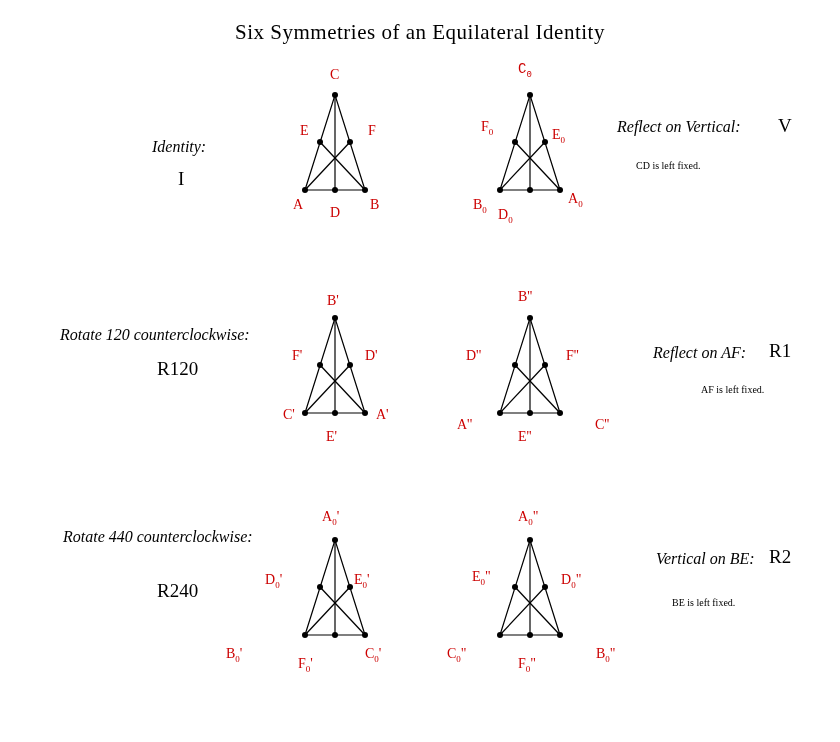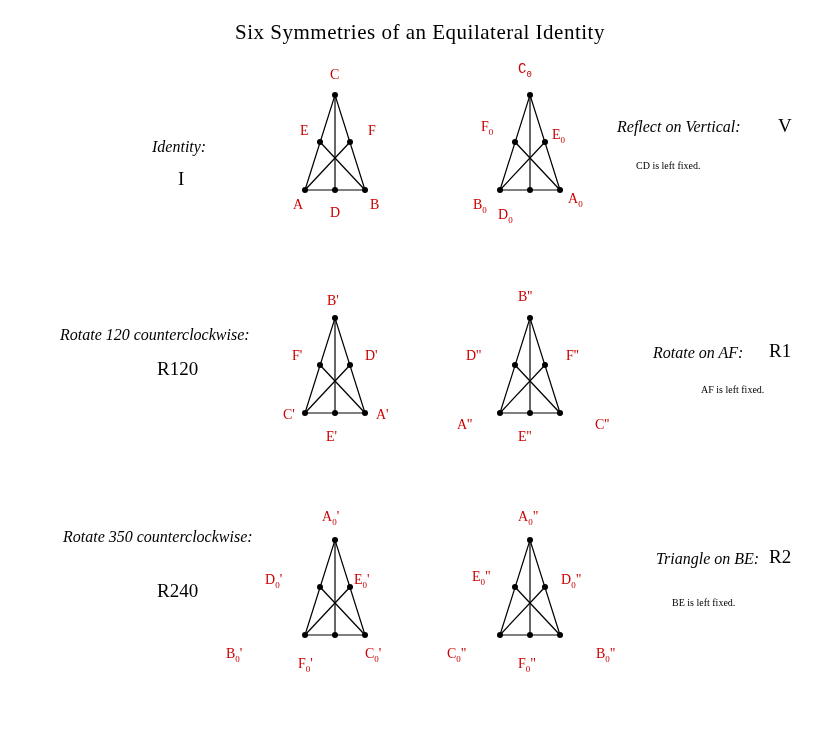--- a/index.html
+++ b/index.html
@@ -150,21 +150,21 @@
   </div>
   <div class="vlabel prime" style="left:327px; top:294px;">B'</div>
   <div class="vlabel prime" style="left:292px; top:349px;">F'</div>
   <div class="vlabel prime" style="left:365px; top:349px;">D'</div>
   <div class="vlabel prime" style="left:283px; top:408px;">C'</div>
   <div class="vlabel prime" style="left:326px; top:430px;">E'</div>
   <div class="vlabel prime" style="left:376px; top:408px;">A'</div>
 </div>
 
 <div class="panel">
-  <div class="caption cap-main" style="left:653px; top:344px;">Rotate on AF:</div>
+  <div class="caption cap-main" style="left:653px; top:344px;">Reflect on AF:</div>
   <div class="caption cap-inline-big" style="left:769px; top:340px;">R1</div>
   <div class="caption cap-note" style="left:665px; top:384px;margin-left:36px;">AF is left fixed.</div>
 
   <div class="tri-wrap" style="left:465px; top:303px;">
     <svg width="160" height="130" viewBox="0 0 160 130">
       <polygon points="35,110 95,110 65,15" fill="none" stroke="#000000" stroke-width="1.2"></polygon>
       <line x1="65" y1="15" x2="65" y2="110" stroke="#000000" stroke-width="1.2"></line>
       <line x1="35" y1="110" x2="80" y2="62" stroke="#000000" stroke-width="1.2"></line>
       <line x1="95" y1="110" x2="50" y2="62" stroke="#000000" stroke-width="1.2"></line>
       <circle cx="65" cy="15" r="3" fill="#000000"></circle>
@@ -177,21 +177,21 @@
   </div>
   <div class="vlabel prime" style="left:518px; top:290px;">B''</div>
   <div class="vlabel prime" style="left:466px; top:349px;">D''</div>
   <div class="vlabel prime" style="left:566px; top:349px;">F''</div>
   <div class="vlabel prime" style="left:457px; top:418px;">A''</div>
   <div class="vlabel prime" style="left:518px; top:430px;">E''</div>
   <div class="vlabel prime" style="left:595px; top:418px;">C''</div>
 </div>
 
 <div class="panel">
-  <div class="caption cap-main" style="left:63px; top:528px;">Rotate 350 counterclockwise:</div>
+  <div class="caption cap-main" style="left:63px; top:528px;">Rotate 440 counterclockwise:</div>
   <div class="caption cap-big" style="left:157px; top:580px;">R240</div>
 
   <div class="tri-wrap" style="left:240px; top:525px;">
     <svg width="160" height="130" viewBox="0 0 160 130">
       <polygon points="65,110 125,110 95,15" fill="none" stroke="#000000" stroke-width="1.2"></polygon>
       <line x1="95" y1="15" x2="95" y2="110" stroke="#000000" stroke-width="1.2"></line>
       <line x1="65" y1="110" x2="110" y2="62" stroke="#000000" stroke-width="1.2"></line>
       <line x1="125" y1="110" x2="80" y2="62" stroke="#000000" stroke-width="1.2"></line>
       <circle cx="95" cy="15" r="3" fill="#000000"></circle>
       <circle cx="65" cy="110" r="3" fill="#000000"></circle>
@@ -203,21 +203,21 @@
   </div>
   <div class="vlabel" style="left:322px; top:510px;"><span>A</span><sub>0</sub><span>'</span></div>
   <div class="vlabel" style="left:265px; top:573px;"><span>D</span><sub>0</sub><span>'</span></div>
   <div class="vlabel" style="left:354px; top:573px;"><span>E</span><sub>0</sub><span>'</span></div>
   <div class="vlabel" style="left:226px; top:647px;"><span>B</span><sub>0</sub><span>'</span></div>
   <div class="vlabel" style="left:298px; top:657px;"><span>F</span><sub>0</sub><span>'</span></div>
   <div class="vlabel" style="left:365px; top:647px;"><span>C</span><sub>0</sub><span>'</span></div>
 </div>
 
 <div class="panel">
-  <div class="caption cap-main" style="left:656px; top:550px;">Triangle on BE:</div>
+  <div class="caption cap-main" style="left:656px; top:550px;">Vertical on BE:</div>
   <div class="caption cap-inline-big" style="left:769px; top:546px;">R2</div>
   <div class="caption cap-note" style="left:672px; top:597px;">BE is left fixed.</div>
 
   <div class="tri-wrap" style="left:465px; top:525px;">
     <svg width="160" height="130" viewBox="0 0 160 130">
       <polygon points="35,110 95,110 65,15" fill="none" stroke="#000000" stroke-width="1.2"></polygon>
       <line x1="65" y1="15" x2="65" y2="110" stroke="#000000" stroke-width="1.2"></line>
       <line x1="35" y1="110" x2="80" y2="62" stroke="#000000" stroke-width="1.2"></line>
       <line x1="95" y1="110" x2="50" y2="62" stroke="#000000" stroke-width="1.2"></line>
       <circle cx="65" cy="15" r="3" fill="#000000"></circle>

